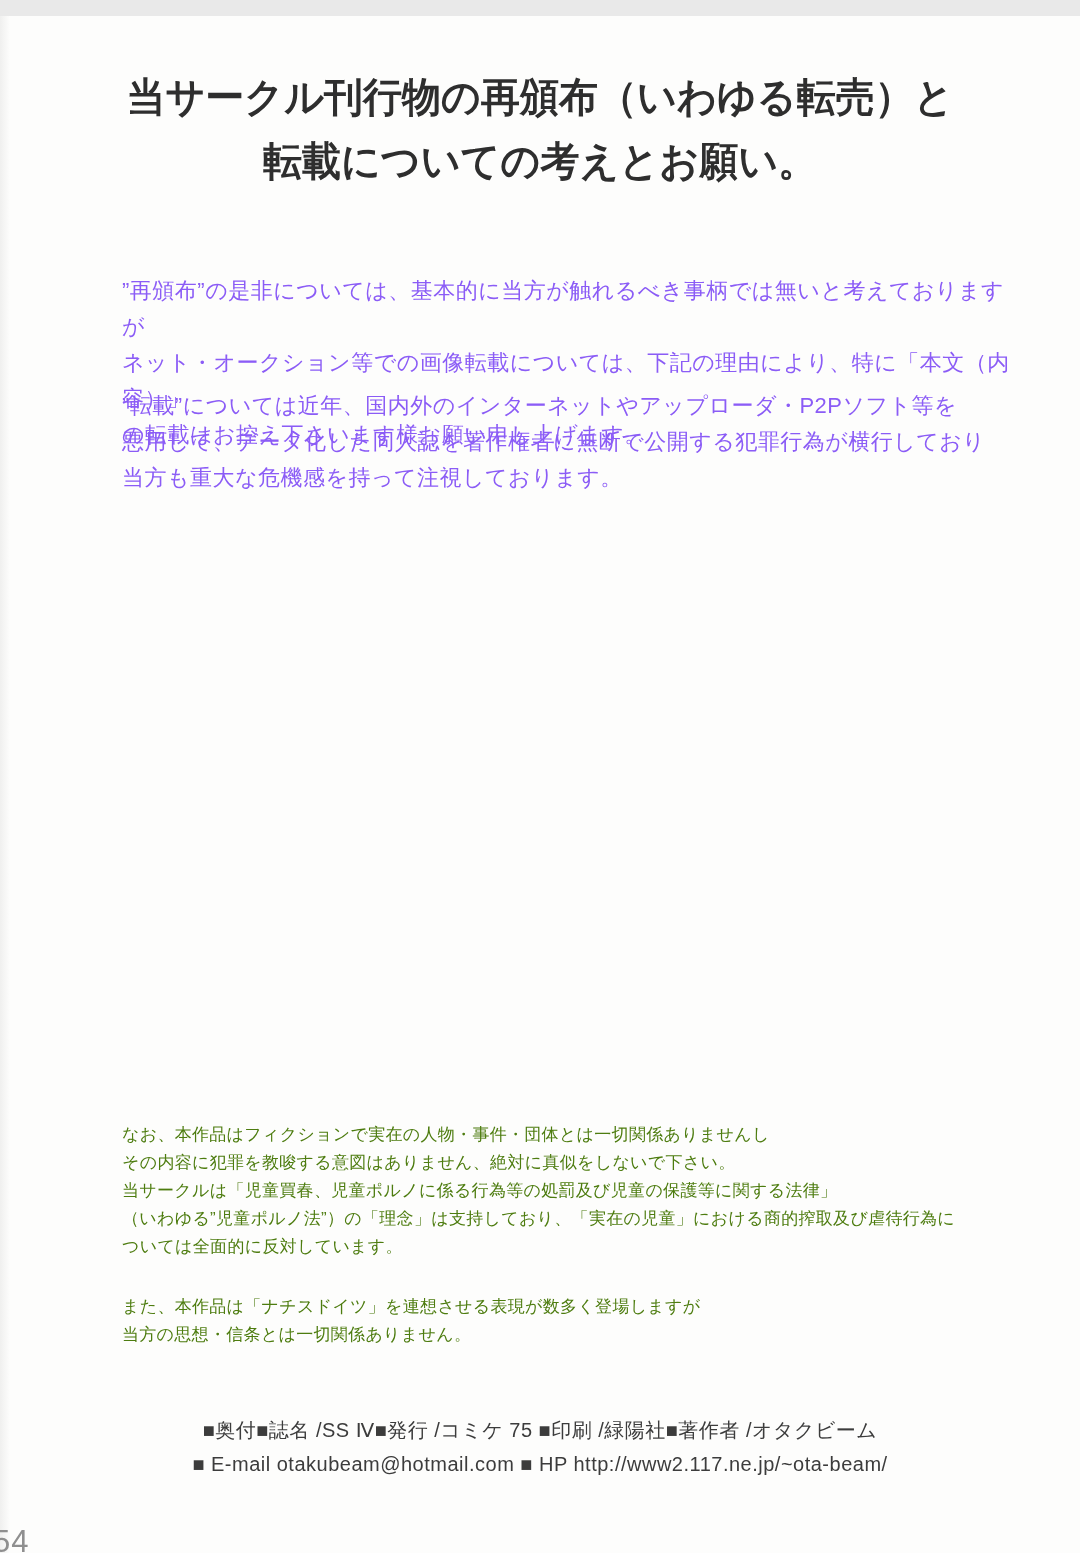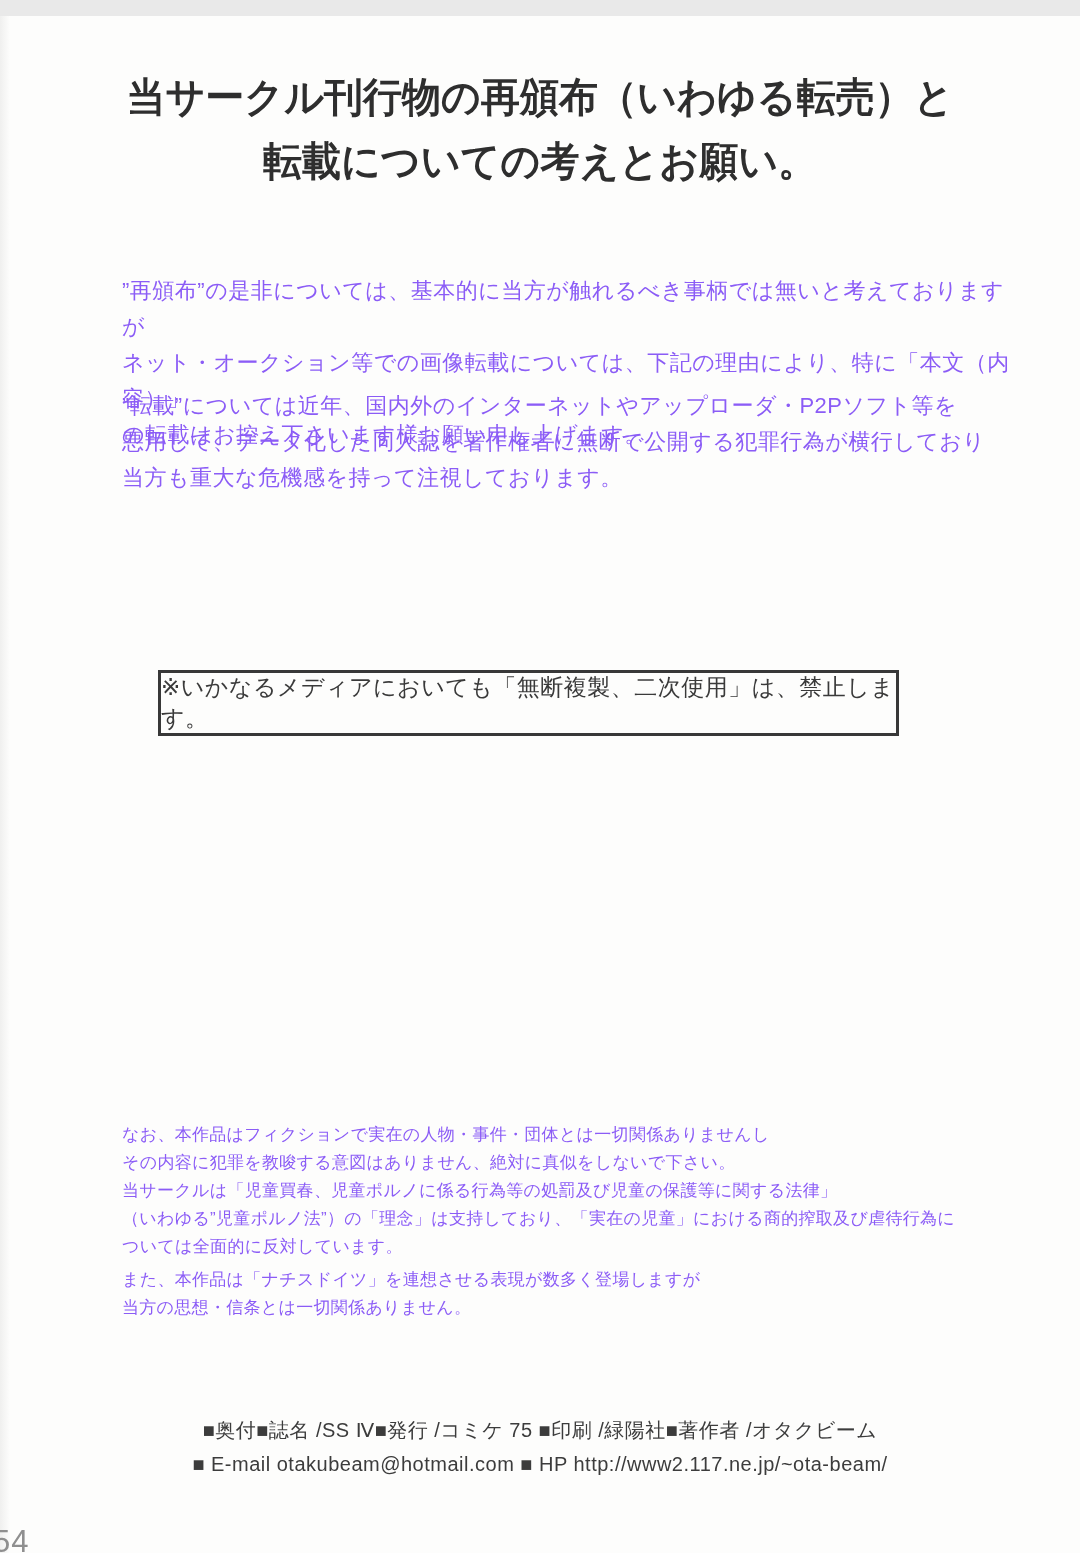--- a/index.html
+++ b/index.html
@@ -43,21 +43,21 @@
     font-size: 22px;
     line-height: 36px;
     letter-spacing: 0.5px;
     white-space: pre-line;
     color: #8b5cf6;
   }
   .para.small {
     font-size: 17px;
     line-height: 28px;
     letter-spacing: 0.3px;
-    color: #8b5cf6;
+    color: #4d7c0f;
   }
   .notice-box {
     position: absolute;
     left: 158px;
     top: 654px;
     width: 741px;
     height: 66px;
     border: 3px solid #383838;
     display: flex;
     align-items: center;
@@ -98,33 +98,30 @@
 
   <div class="para" style="top: 257px;">”再頒布”の是非については、基本的に当方が触れるべき事柄では無いと考えておりますが
 ネット・オークション等での画像転載については、下記の理由により、特に「本文（内容）」
 の転載はお控え下さいます様お願い申し上げます。</div>
 
   <div class="para" style="top: 372px;">”転載”については近年、国内外のインターネットやアップローダ・P2Pソフト等を
 悪用して、データ化した同人誌を著作権者に無断で公開する犯罪行為が横行しており
 当方も重大な危機感を持って注視しております。</div>
 
 
-  <div class="notice-box">
-    <span>※いかなるメディアにおいても「無断複製、二次使用」は、禁止します。</span>
-  </div>
 
 
 
   <div class="para small" style="top: 1105px;">なお、本作品はフィクションで実在の人物・事件・団体とは一切関係ありませんし
 その内容に犯罪を教唆する意図はありません、絶対に真似をしないで下さい。
 当サークルは「児童買春、児童ポルノに係る行為等の処罰及び児童の保護等に関する法律」
 （いわゆる”児童ポルノ法”）の「理念」は支持しており、「実在の児童」における商的搾取及び虐待行為に
 ついては全面的に反対しています。</div>
 
-  <div class="para small" style="top: 1250px;">また、本作品は「ナチスドイツ」を連想させる表現が数多く登場しますが
+  <div class="para small" style="top: 1277px;">また、本作品は「ナチスドイツ」を連想させる表現が数多く登場しますが
 当方の思想・信条とは一切関係ありません。</div>
 
   <div class="colophon">■奥付■誌名 /SS Ⅳ■発行 /コミケ 75 ■印刷 /緑陽社■著作者 /オタクビーム
 ■ E-mail  otakubeam@hotmail.com ■ HP  http://www2.117.ne.jp/~ota-beam/</div>
 
   <div class="page-number">54</div>
 
   <div class="edge-bottom"></div>
 
 </div>

